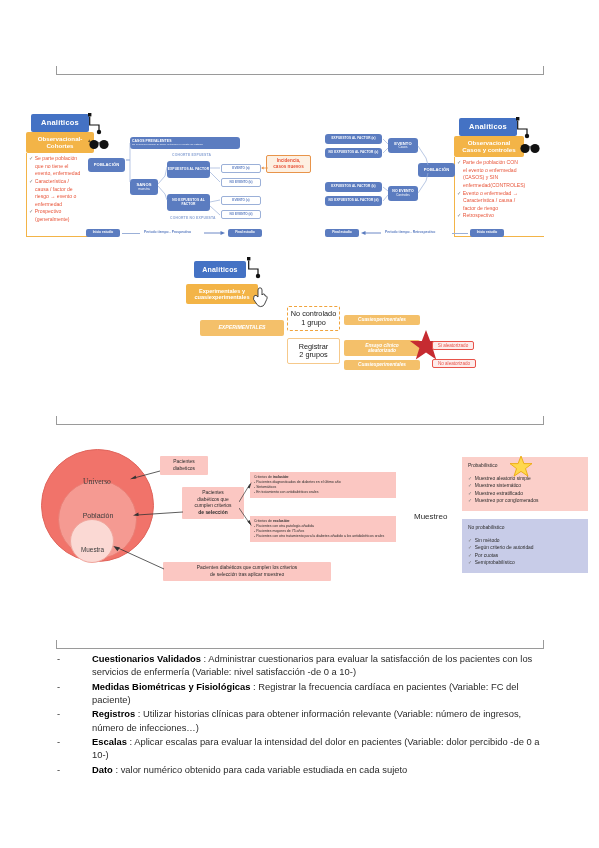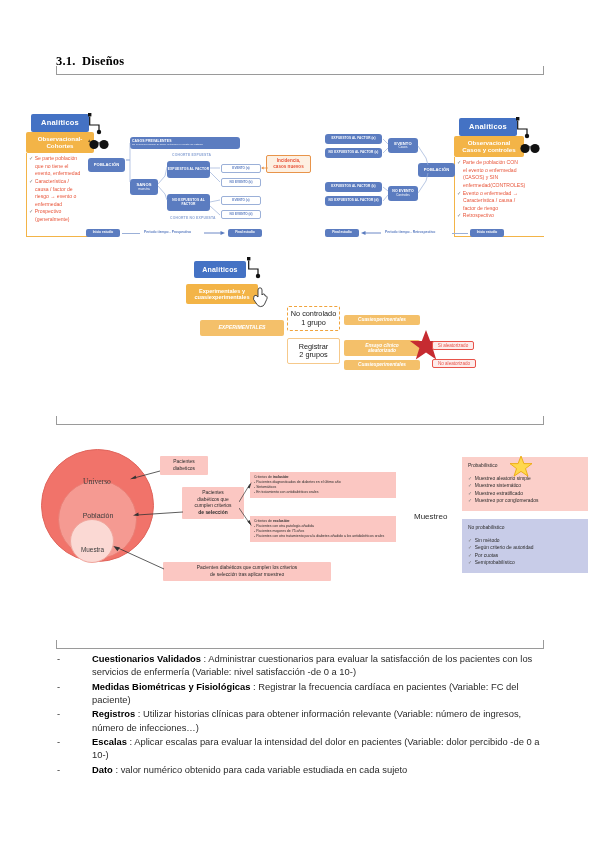--- a/index.html
+++ b/index.html
@@ -83,23 +83,20 @@
   .b-row { display:flex; margin-bottom:1px; }
   .b-dash { width:12px; flex:0 0 12px; color:#2b2b2b; }
   .b-txt { flex:1;margin-left:23px; }
   .b-txt b { font-weight:bold; color:#000; }
 </style>
 </head>
 <body>
 
 <div class="page">
 
-  <div class="sec-head" style="top:54px;">
-    <span class="num">3.1.</span><span>Diseños</span>
-  </div>
   <div class="sec-rule" style="top:74px;"></div>
   <div class="sec-tick" style="left:56px; top:66px;"></div>
   <div class="sec-tick" style="left:543px; top:66px;"></div>
 
   <div class="bx blue-hdr" style="left:31px; top:114px; width:58px; height:18px;">Analíticos</div>
 
   <div class="bx amber-hdr" style="left:26px; top:132px; width:68px; height:21px; flex-direction:column;">
     <span>Observacional-</span>
     <span>Cohortes</span>
   </div>

